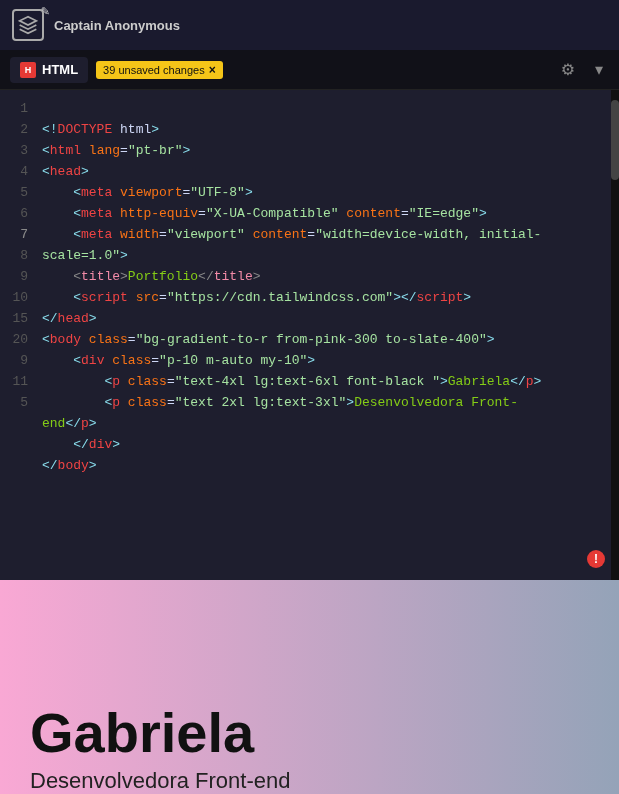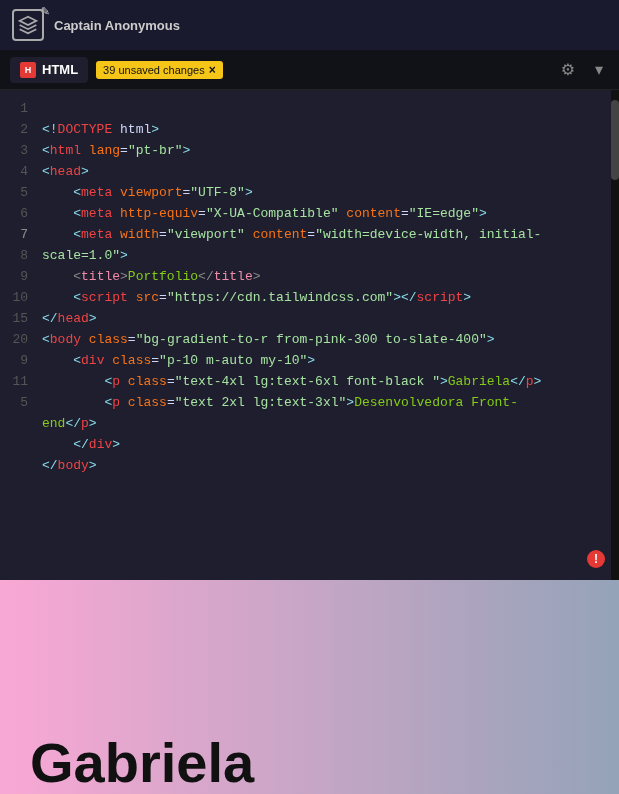--- a/index.html
+++ b/index.html
@@ -271,14 +271,15 @@
   </div>
   <div class="scrollbar">
     <div class="scrollbar-thumb"></div>
   </div>
   <div class="error-icon">!</div>
 </div>
 
 <div class="preview-pane">
   <div class="preview-content">
     <div class="preview-name">Gabriela</div>
+    <div class="preview-subtitle">Desenvolvedora Front-end</div>
   </div>
 </div>
 
 </body></html>

